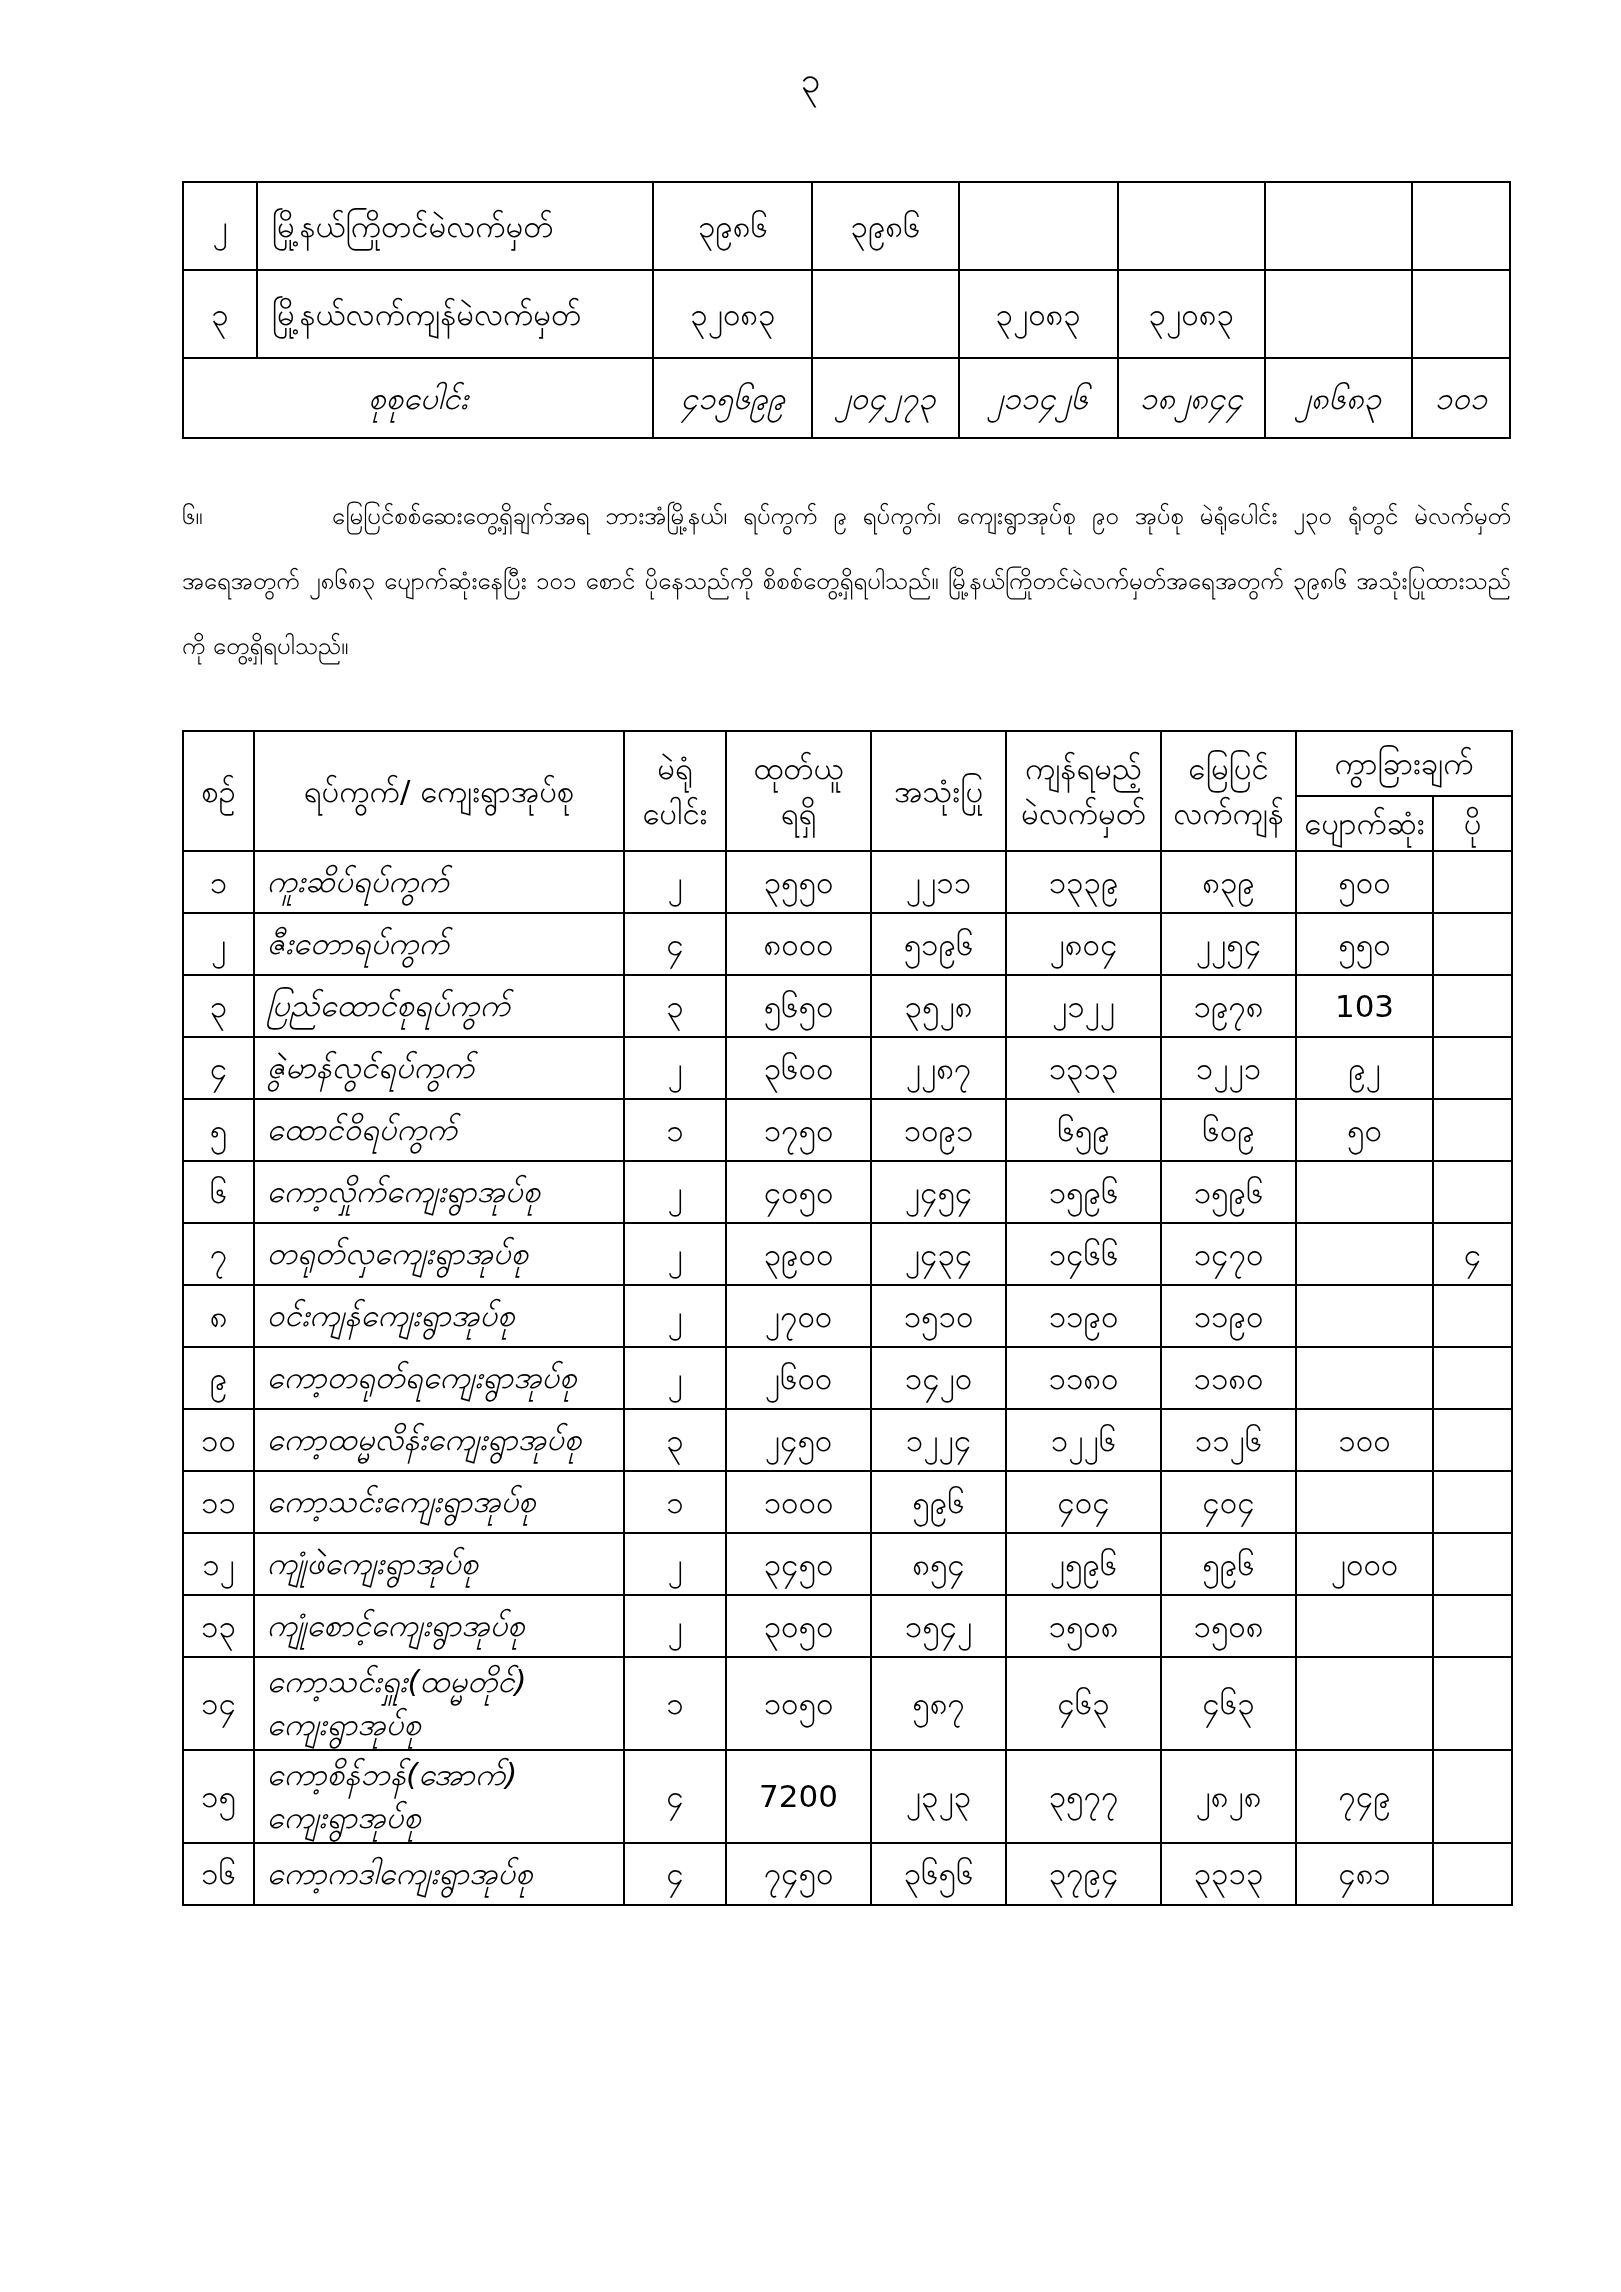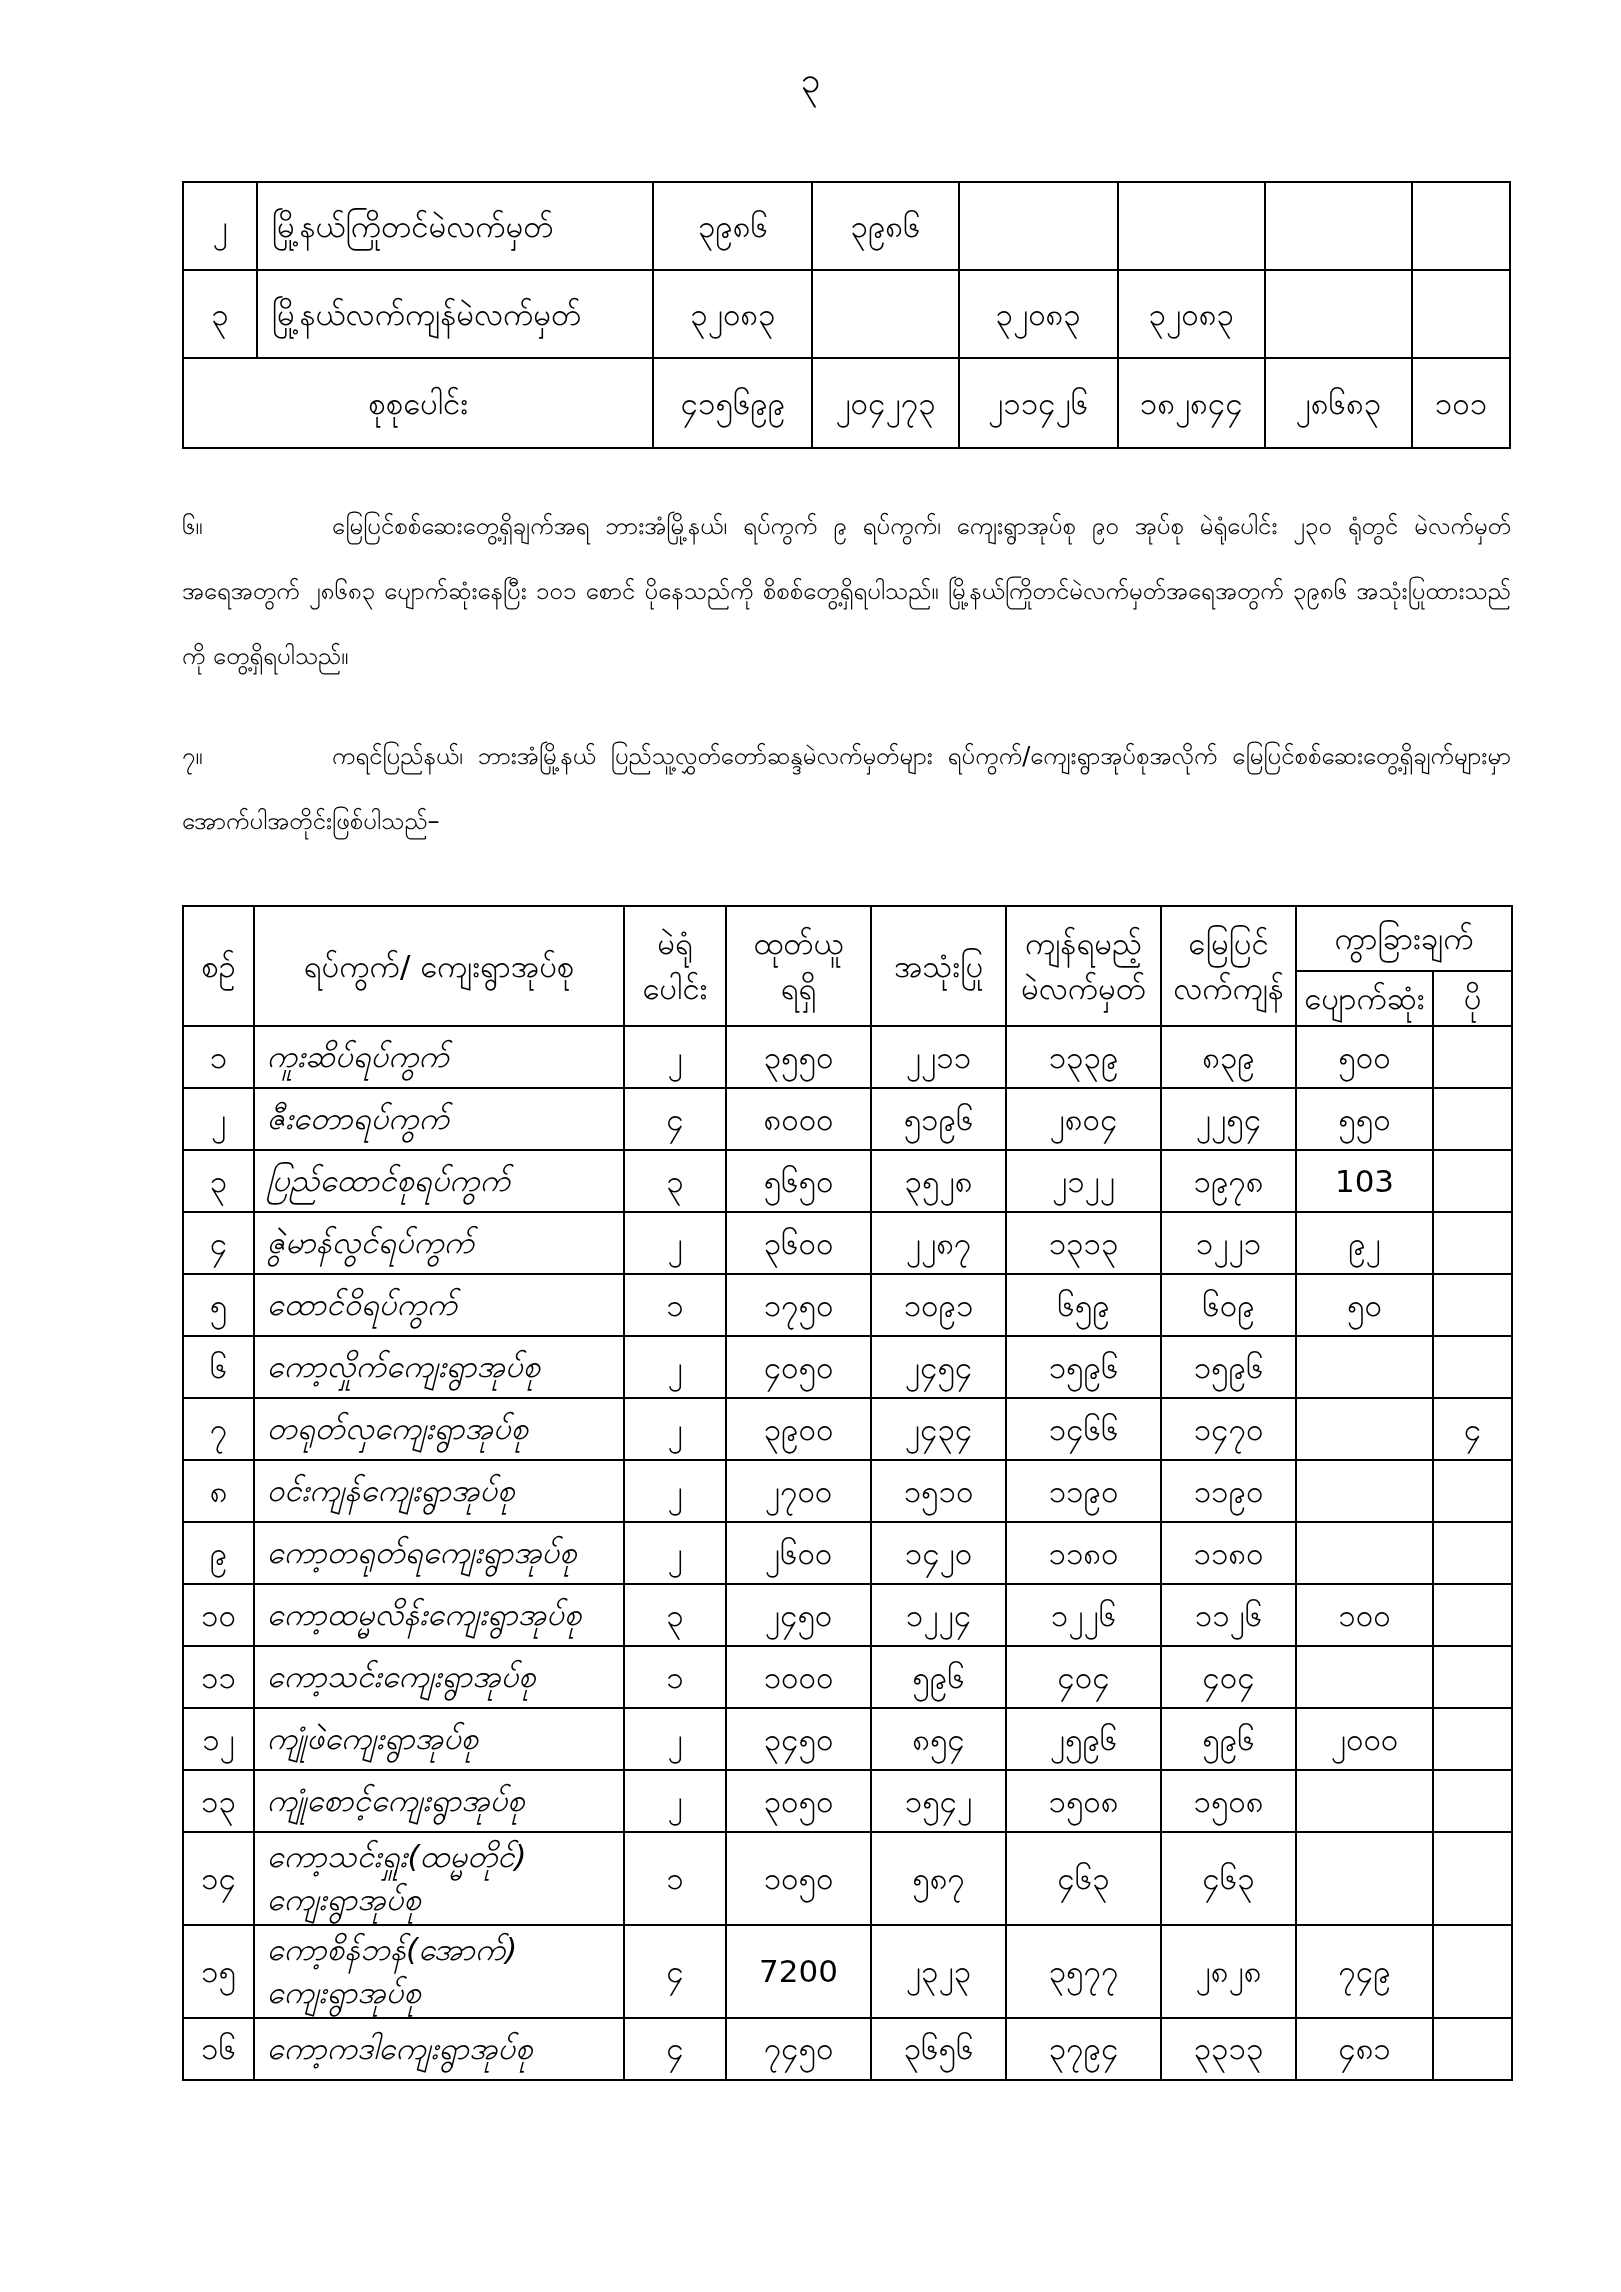--- a/index.html
+++ b/index.html
@@ -17,21 +17,21 @@
     position:absolute; top:57px; left:0; width:1621px;
     text-align:center; font-size:35px; line-height:47px;
   }
   table { border-collapse:collapse; table-layout:fixed; background:#fff; }
   table.doc { border:2.9px solid #000; width:1329px; }
   table.doc td, table.doc th { border:2px solid #000; padding:2px 5.9px; font-size:31px; line-height:1.45; text-align:center; vertical-align:middle; font-weight:normal; }
   
   .toptable { margin-top:127px; }
   .toptable tr { height:88px; }
   .toptable td.lbl { text-align:left; padding-left:13.7px;margin-left:32px; }
-  .toptable tr.total { height:90px; }
+  .toptable tr.total { height:80px;font-style:italic; }
   
   .para { width:1329px; text-align:justify; font-size:24px; line-height:65px; margin:0; }
   .para-6 { margin-top:45px; }
   .para-7 { margin-top:35px; }
   .pnum { display:inline-block; width:150px; }
   
   .maintable { margin-top:51px; }
   .maintable thead tr.h1 { height:65px; }
   .maintable thead tr.h2 { height:55px; }
   .maintable tbody tr { height:62px; }
@@ -87,21 +87,20 @@
         <td>၂၁၁၄၂၆</td>
         <td>၁၈၂၈၄၄</td>
         <td>၂၈၆၈၃</td>
         <td>၁၀၁</td>
       </tr>
     </tbody>
   </table>
 
   <p class="para para-6"><span class="pnum">၆။</span><span>မြေပြင်စစ်ဆေးတွေ့ရှိချက်အရ ဘားအံမြို့နယ်၊ ရပ်ကွက် ၉ ရပ်ကွက်၊ ကျေးရွာအုပ်စု ၉၀ အုပ်စု မဲရုံပေါင်း ၂၃၀ ရုံတွင် မဲလက်မှတ်အရေအတွက် ၂၈၆၈၃ ပျောက်ဆုံးနေပြီး ၁၀၁ စောင် ပိုနေသည်ကို စိစစ်တွေ့ရှိရပါသည်။ မြို့နယ်ကြိုတင်မဲလက်မှတ်အရေအတွက် ၃၉၈၆ အသုံးပြုထားသည်ကို တွေ့ရှိရပါသည်။</span></p>
 
-  <p class="para para-7"><span class="pnum">၇။</span><span>ကရင်ပြည်နယ်၊ ဘားအံမြို့နယ် ပြည်သူ့လွှတ်တော်ဆန္ဒမဲလက်မှတ်များ ရပ်ကွက်/ကျေးရွာအုပ်စုအလိုက် မြေပြင်စစ်ဆေးတွေ့ရှိချက်များမှာ အောက်ပါအတိုင်းဖြစ်ပါသည်–</span></p>
 
   <table class="doc maintable">
     <colgroup>
       <col style="width:71px">
         <col style="width:370px">
         <col style="width:102px">
         <col style="width:145px">
       <col style="width:135px">
         <col style="width:155px">
         <col style="width:135px">

